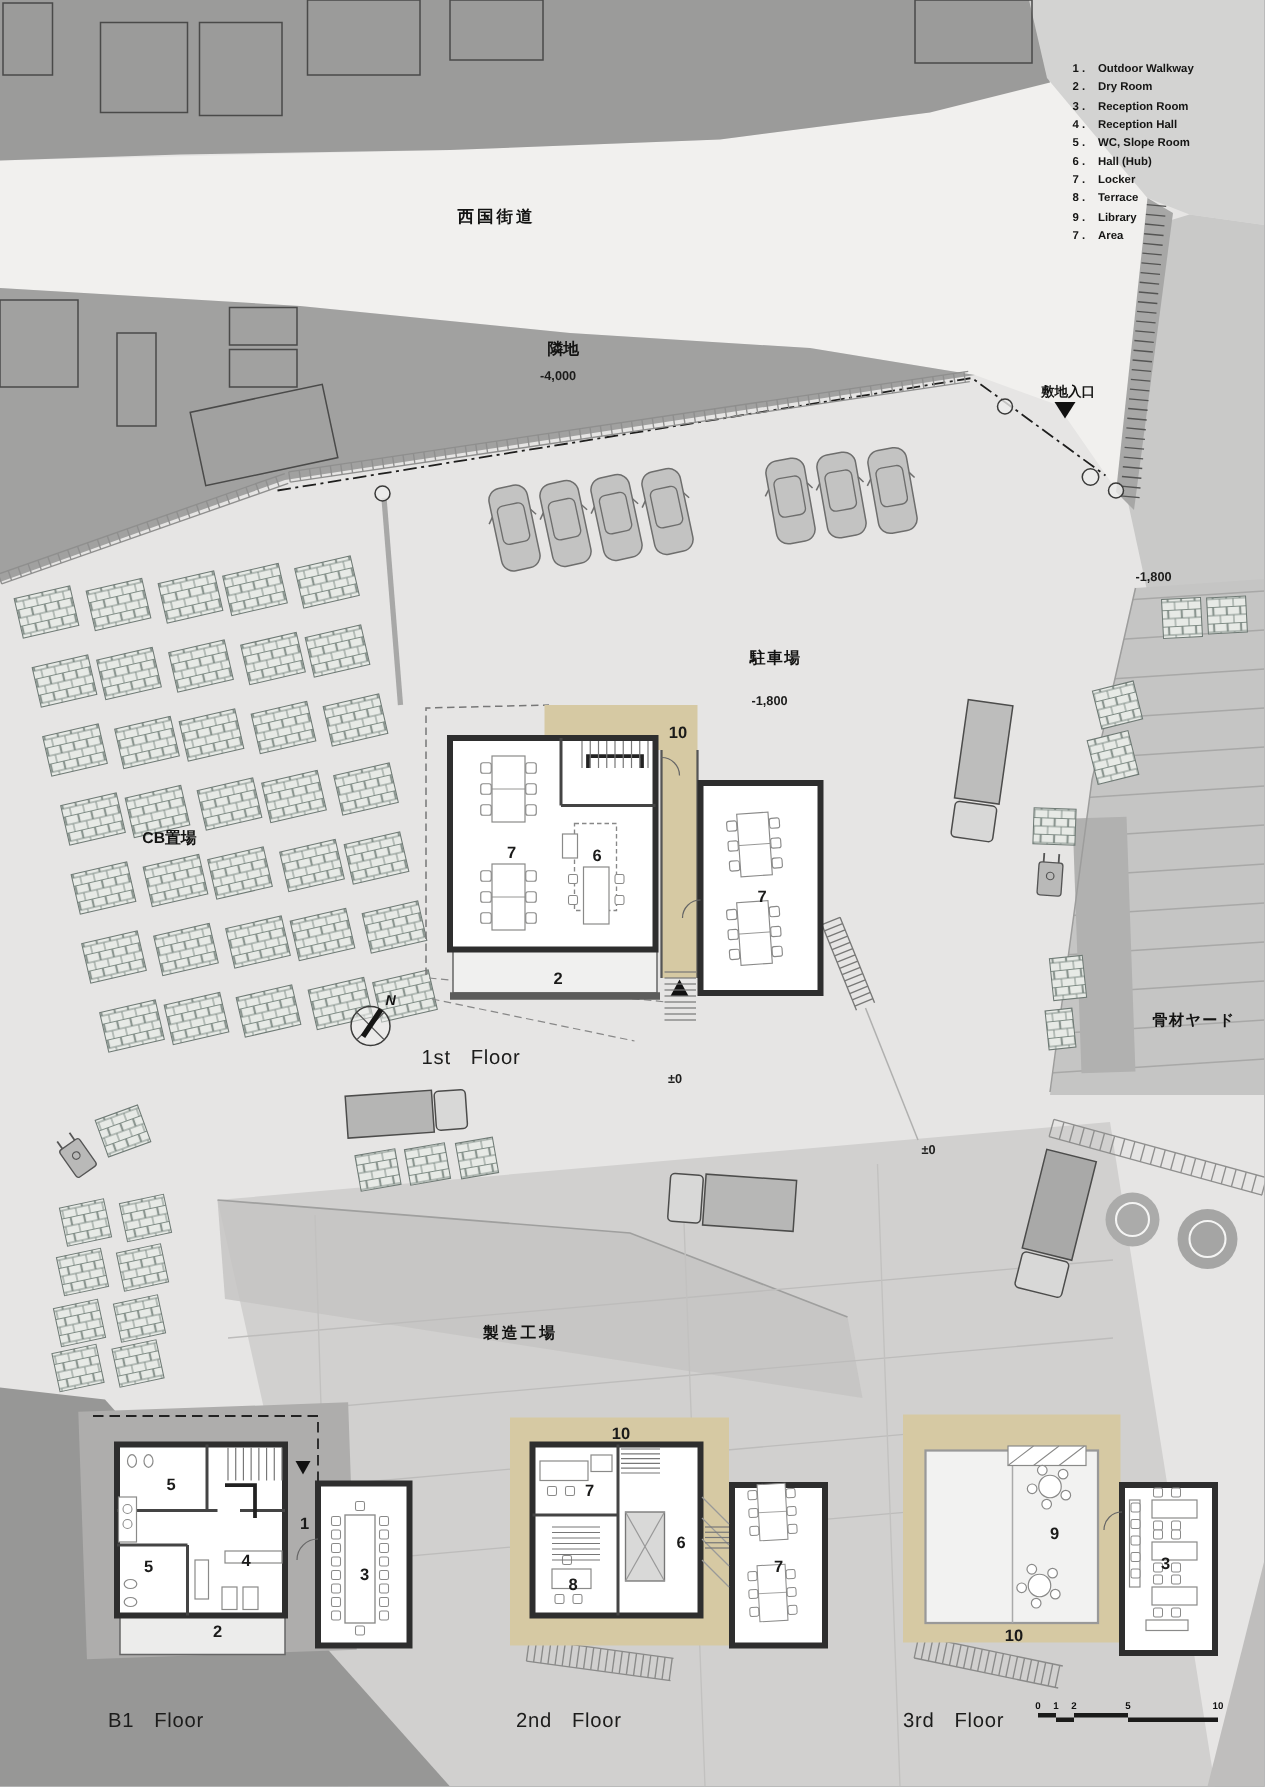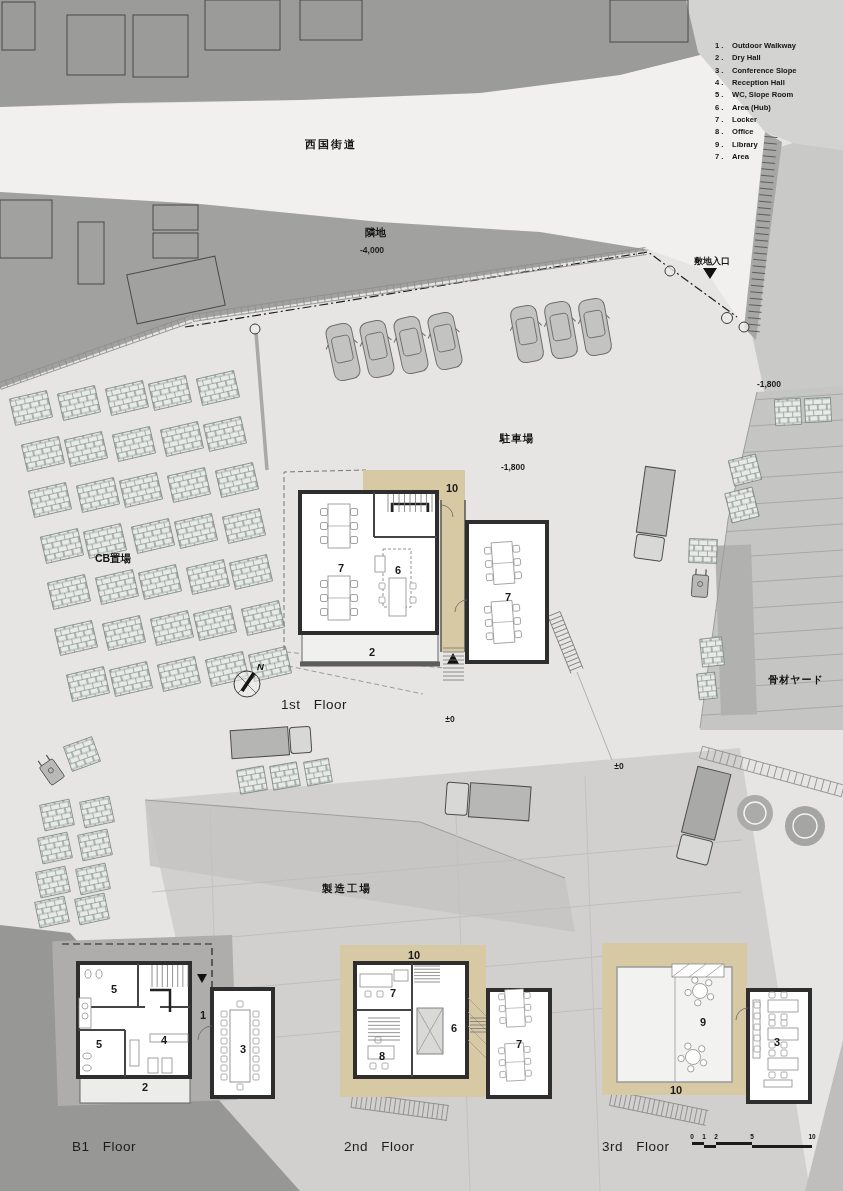--- a/index.html
+++ b/index.html
@@ -922,45 +922,45 @@
   </g>
 </svg>
 
 <div class="legend" id="legendbox">
       <div class="lg-row">
         <span class="lg-num">1 .</span>
         <span class="lg-label">Outdoor Walkway</span>
       </div>
       <div class="lg-row">
         <span class="lg-num">2 .</span>
-        <span class="lg-label">Dry Hall</span>
+        <span class="lg-label">Dry Room</span>
       </div>
       <div class="lg-row">
         <span class="lg-num">3 .</span>
-        <span class="lg-label">Conference Slope</span>
+        <span class="lg-label">Reception Room</span>
       </div>
       <div class="lg-row">
         <span class="lg-num">4 .</span>
         <span class="lg-label">Reception Hall</span>
       </div>
       <div class="lg-row">
         <span class="lg-num">5 .</span>
         <span class="lg-label">WC, Slope Room</span>
       </div>
       <div class="lg-row">
         <span class="lg-num">6 .</span>
-        <span class="lg-label">Area (Hub)</span>
+        <span class="lg-label">Hall (Hub)</span>
       </div>
       <div class="lg-row">
         <span class="lg-num">7 .</span>
         <span class="lg-label">Locker</span>
       </div>
       <div class="lg-row">
         <span class="lg-num">8 .</span>
-        <span class="lg-label">Office</span>
+        <span class="lg-label">Terrace</span>
       </div>
       <div class="lg-row">
         <span class="lg-num">9 .</span>
         <span class="lg-label">Library</span>
       </div>
       <div class="lg-row">
         <span class="lg-num">7 .</span>
         <span class="lg-label">Area</span>
       </div>
     </div>

